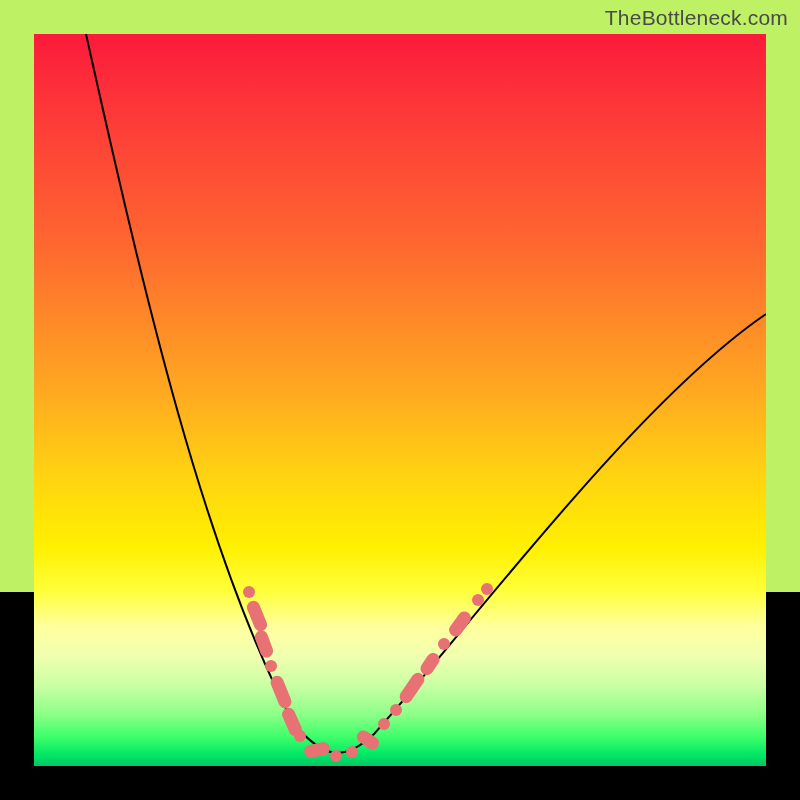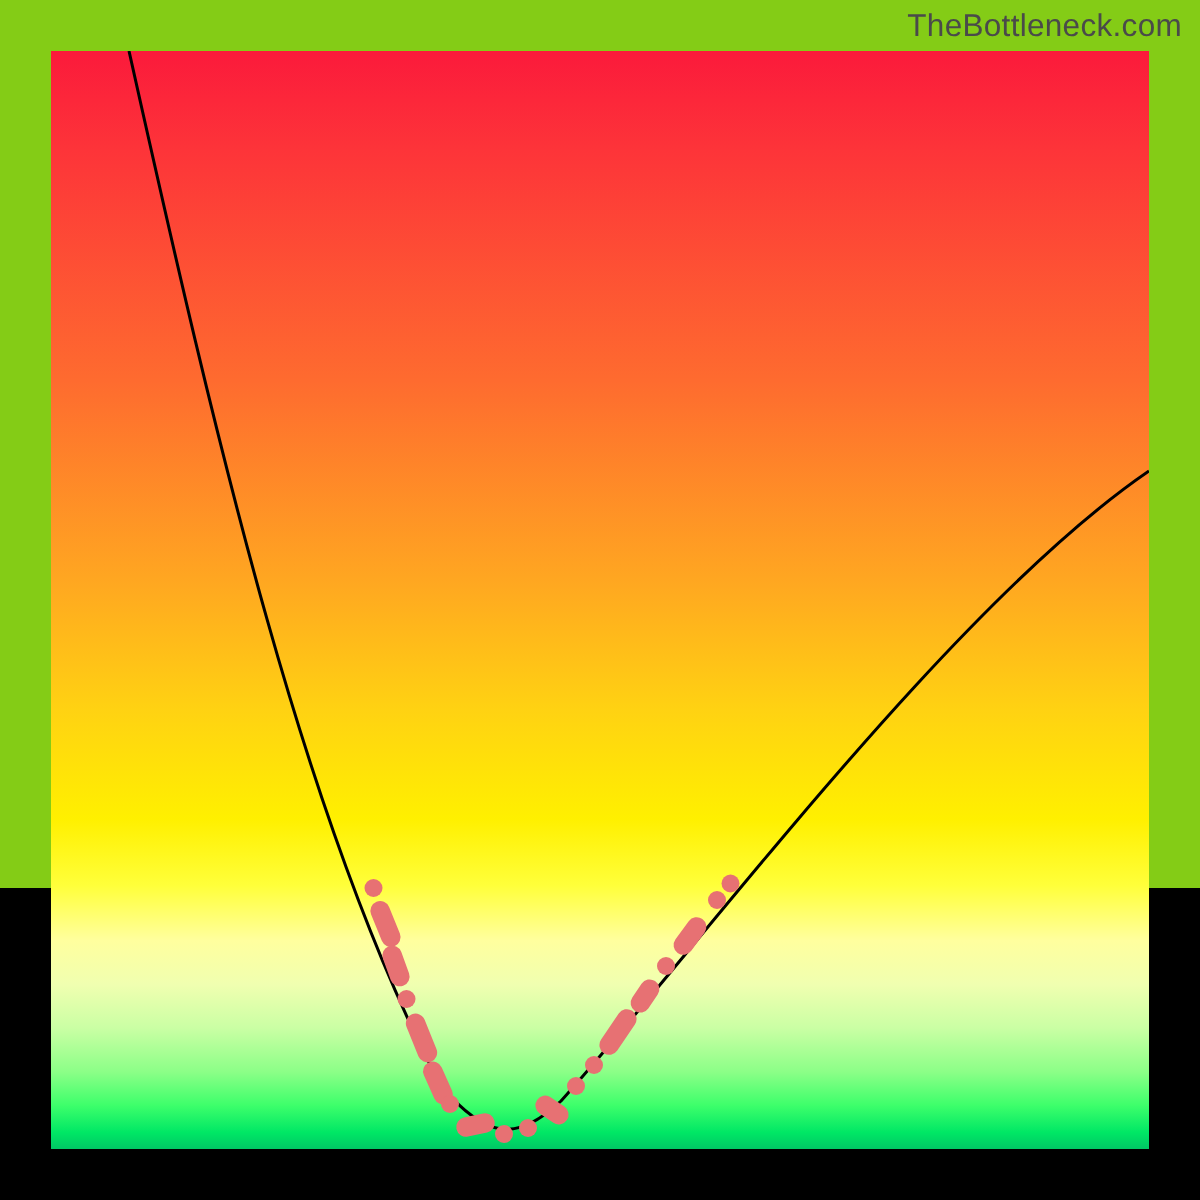--- a/index.html
+++ b/index.html
@@ -10,21 +10,21 @@
     background: #000;
     font-family: Arial, Helvetica, sans-serif;
     overflow: hidden;
   }
   .frame {
     position: absolute;
     left: 0;
     top: 0;
     width: 800px;
     height: 592px;
-    background: #84cc16;
+    background: #bef264;
   }
   .plot {
     position: absolute;
     left: 34px;
     top: 34px;
     width: 732px;
     height: 732px;
     
     background: linear-gradient(to bottom,
       #fb1a3b 0%,

